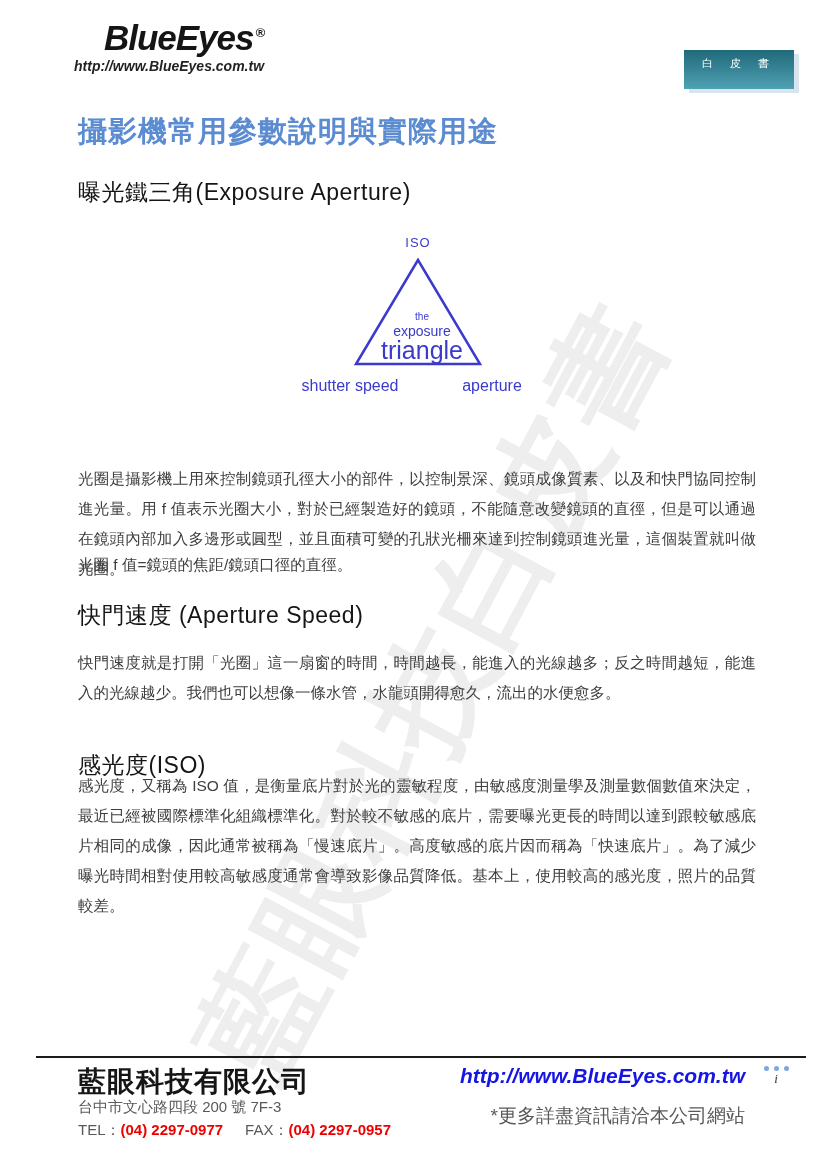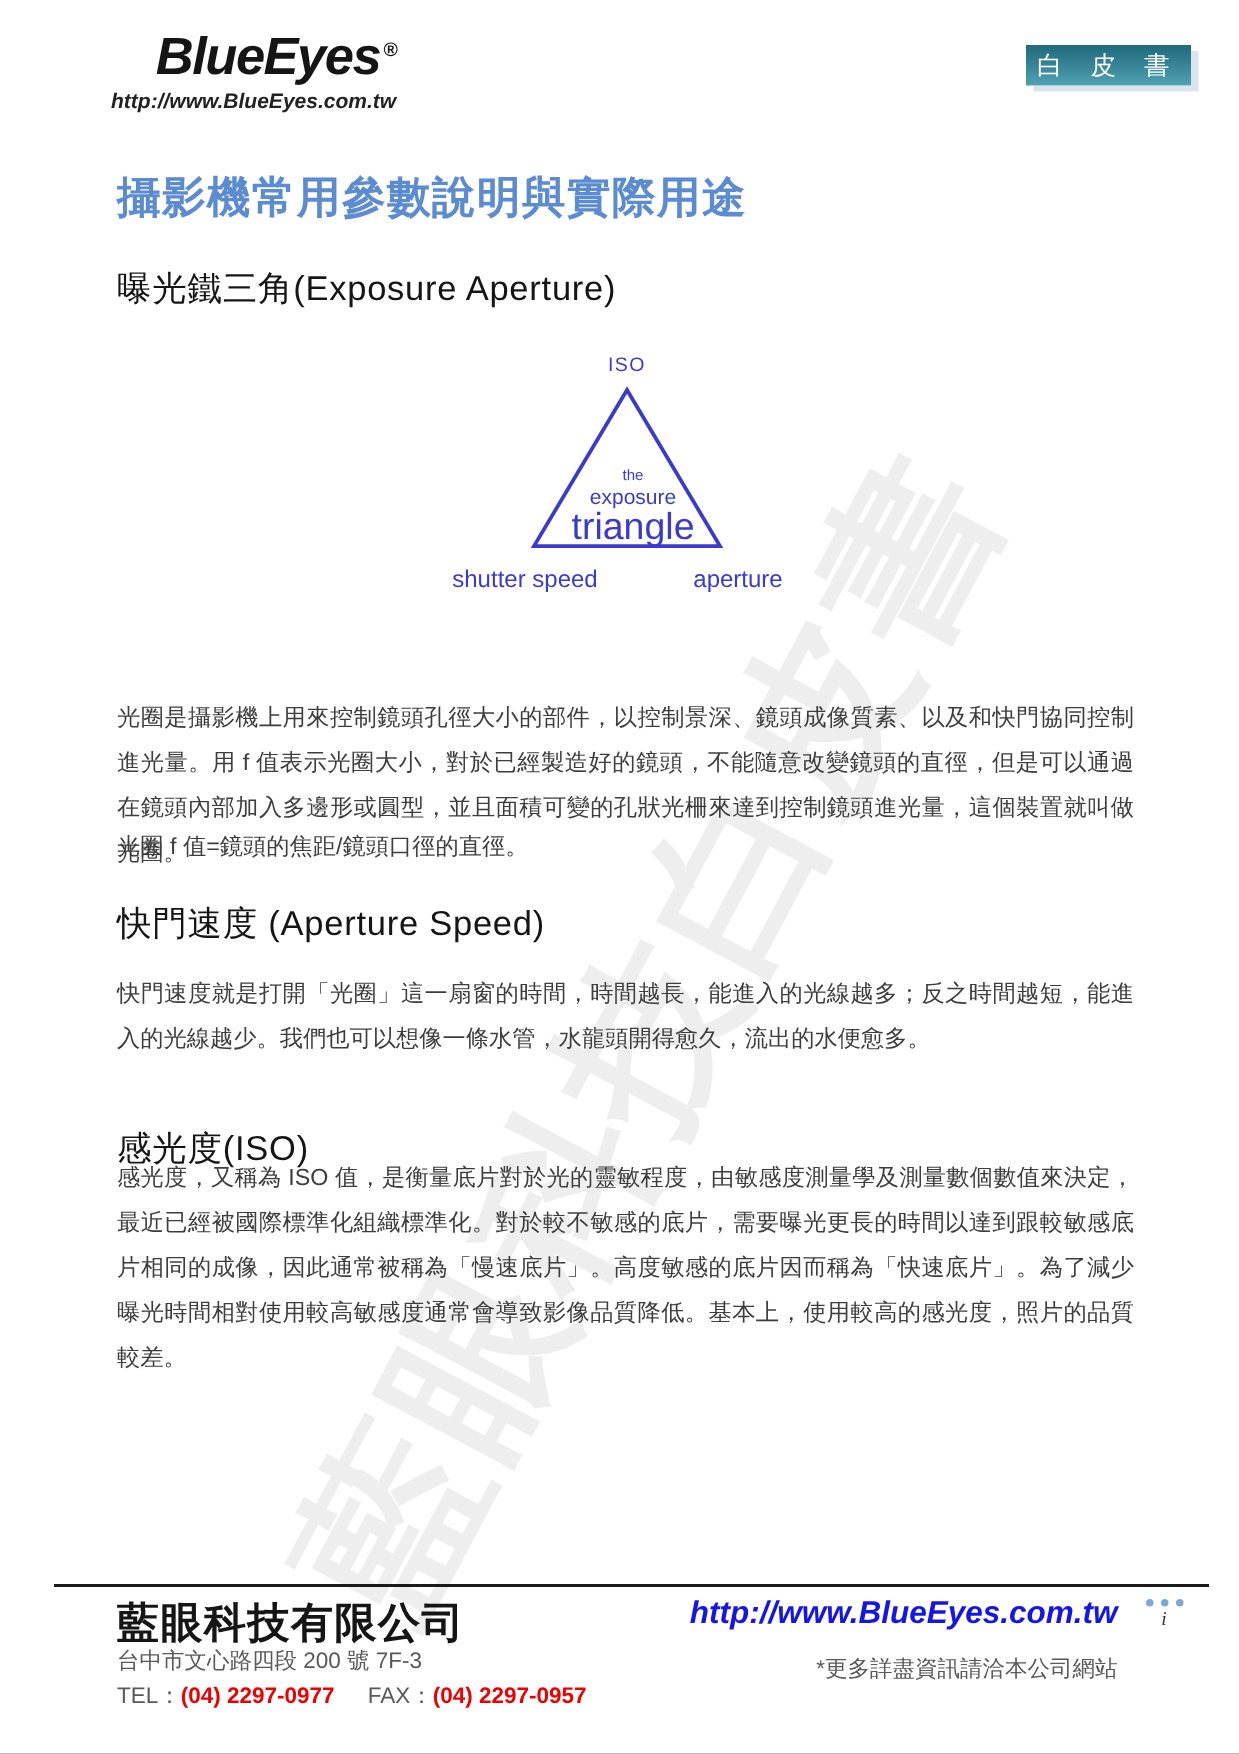--- a/index.html
+++ b/index.html
@@ -25,24 +25,24 @@
     white-space: nowrap;
     z-index: 0;
   }
 
   
   .logo-block { left: 74px; top: 14px; color: #151515; }
   .logo-line { font-size: 35px; font-weight: 800; font-style: italic; letter-spacing: -1px; line-height: 38px; text-align: right; }
   .logo-reg { font-size: 13px; font-weight: 700; vertical-align: super; margin-left: 2px; }
   .logo-url { font-size: 14px; font-weight: 700; font-style: italic; color: #222; margin-top: 1px; }
   .badge {
-    left: 684px; top: 30px; width: 110px; height: 27px;
+    left: 684px; top: 50px; width: 110px; height: 39px;
     background: linear-gradient(180deg, #1f6a7b 0%, #3a8799 55%, #4fa3b2 100%);
     box-shadow: 5px 4px 0 0 #d9e4ee;
-    color: #ffffff; font-size: 17px; letter-spacing: 7px;
+    color: #ffffff; font-size: 11px; letter-spacing: 7px;
     text-align: center; line-height: 27px;
   }
 
   
   .doc-title { left: 78px; top: 112px; font-size: 29px; font-weight: 700; color: #5b8bd0; letter-spacing: 1px; }
   .h2 { left: 78px; font-size: 23px; color: #151515; letter-spacing: 0.5px; }
   .h2 .zh { font-weight: 400; }
   .h2 .en { font-weight: 400; }
   .h2-exposure { top: 177px; }
   .h2-aperture { top: 416px; }
@@ -71,21 +71,21 @@
   .dg-lbl { font-size: 16px; }
 
   
   .footer-rule { left: 36px; top: 1056px; width: 770px; border-top: 2px solid #1a1a1a; }
   .footer-company { left: 78px; top: 1063px; font-size: 28px; font-weight: 700; color: #151515; letter-spacing: 1px; }
   .footer-address { left: 78px; top: 1098px; font-size: 15px; color: #595959; }
   .footer-telfax  { left: 78px; top: 1121px; font-size: 15px; color: #595959; }
   .footer-telfax .num { color: #ee0000; font-weight: 700; }
   .footer-telfax .gap { display: inline-block; width: 22px; }
   .footer-url  { right: 81px; top: 1064px; font-size: 21px; font-weight: 700; font-style: italic; color: #1515e6; text-decoration: none; }
-  .footer-note { right: 81px; top: 1103px; font-size: 15px; color: #595959; }
+  .footer-note { right: 81px; top: 1103px; font-size: 19px; color: #595959; }
   .page-num { left: 758px; top: 1066px; width: 36px; text-align: center; }
   .dots { display: flex; justify-content: center; gap: 5px; }
   .dot { width: 5px; height: 5px; border-radius: 50%; background: #7da7d9; }
   .pnum { font-family: "Liberation Serif", serif; font-style: italic; font-size: 13px; color: #333; margin-top: 0px; }
 </style>
 </head>
 <body>
 
 <div class="page">
 

